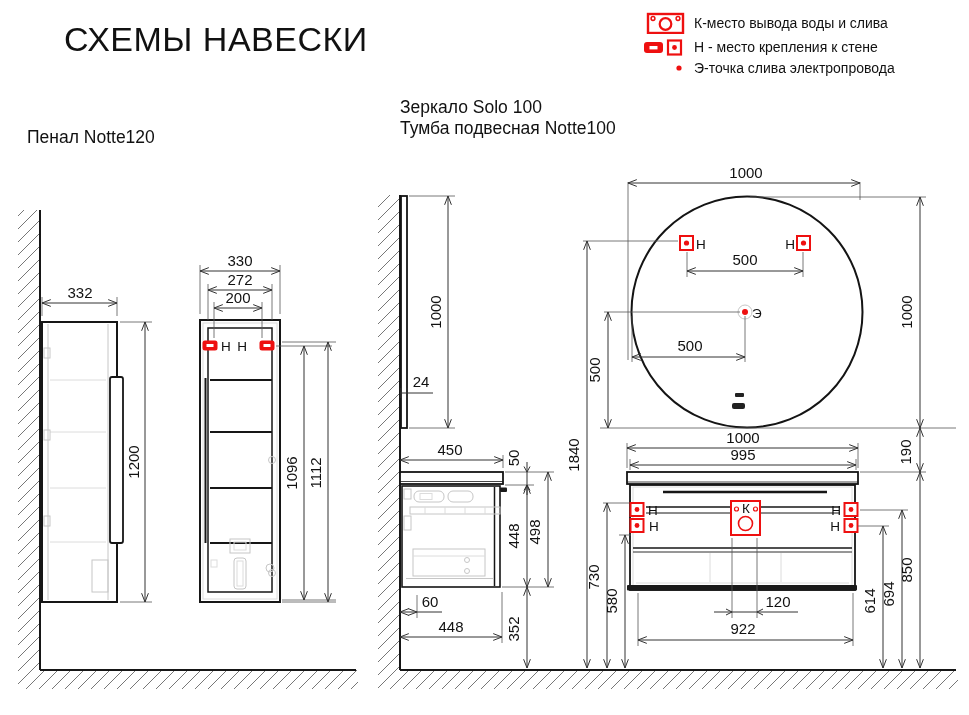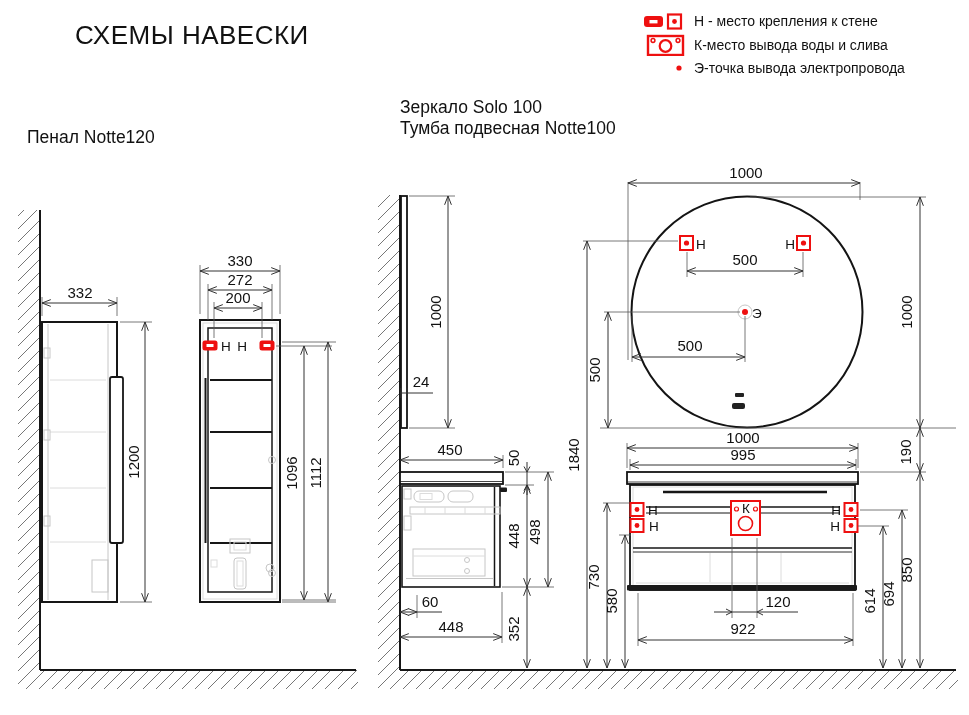--- a/index.html
+++ b/index.html
@@ -1,19 +1,19 @@
 <!DOCTYPE html>
 <html><head>
 <meta charset="utf-8">
 <style>
   html,body{margin:0;padding:0;background:#ffffff;}
   #stage{position:relative;width:969px;height:715px;background:#ffffff;overflow:hidden;
          font-family:"Liberation Sans",sans-serif;color:#111;}
   #drawing{position:absolute;left:0;top:0;}
-  .page-title{position:absolute;left:75px;top:20px;font-size:26px;letter-spacing:0.5px;color:#111;}
+  .page-title{position:absolute;left:64px;top:20px;font-size:34px;letter-spacing:0.5px;color:#111;}
   .prod-label{position:absolute;font-size:17.5px;color:#111;white-space:nowrap;text-align:right;}
   #label-pencil{left:27px;top:127px;}
   #label-mirror{left:400px;top:97px;}
   #label-vanity{left:400px;top:118px;}
   .legend{position:absolute;left:641px;top:12px;}
   .legend-row{display:flex;align-items:center;margin-bottom:4px;}
   .legend-icon{width:44px;display:flex;justify-content:flex-end;align-items:center;margin-right:9px;}
   .legend-text{font-size:14px;color:#111;white-space:nowrap;}
   
   .ml{stroke:#161616;fill:none;}
@@ -398,43 +398,43 @@
 </svg>
 
 <div class="page-title">СХЕМЫ НАВЕСКИ</div>
 <div class="prod-label" id="label-pencil">Пенал Notte120</div>
 <div class="prod-label" id="label-mirror">Зеркало Solo 100</div>
 <div class="prod-label" id="label-vanity">Тумба подвесная Notte100</div>
 
 <div class="legend">
   <div class="legend-row">
     <span class="legend-icon">
+      <svg width="44" height="22" viewBox="0 0 44 22">
+        <rect x="7" y="2" width="35" height="19" fill="#fff" stroke="#ee1010" stroke-width="2.4"></rect>
+        <circle cx="24.5" cy="12" r="5.8" fill="none" stroke="#ee1010" stroke-width="2.2"></circle>
+        <circle cx="12" cy="6.5" r="1.9" fill="none" stroke="#ee1010" stroke-width="1.5"></circle>
+        <circle cx="37" cy="6.5" r="1.9" fill="none" stroke="#ee1010" stroke-width="1.5"></circle>
+      </svg>
+    </span>
+    <span class="legend-text">К-место вывода воды и слива</span>
+  </div>
+  <div class="legend-row">
+    <span class="legend-icon">
       <svg width="44" height="18" viewBox="0 0 44 18">
         <rect x="3" y="4" width="19" height="11" rx="3" fill="#ee1010"></rect>
         <rect x="8.5" y="8" width="8" height="3.4" fill="#fff"></rect>
         <rect x="27" y="2.5" width="13" height="14" fill="#fff" stroke="#ee1010" stroke-width="2.2"></rect>
         <circle cx="33.5" cy="9.5" r="2.4" fill="#ee1010"></circle>
       </svg>
     </span>
     <span class="legend-text">Н - место крепления к стене</span>
   </div>
   <div class="legend-row">
     <span class="legend-icon">
-      <svg width="44" height="22" viewBox="0 0 44 22">
-        <rect x="7" y="2" width="35" height="19" fill="#fff" stroke="#ee1010" stroke-width="2.4"></rect>
-        <circle cx="24.5" cy="12" r="5.8" fill="none" stroke="#ee1010" stroke-width="2.2"></circle>
-        <circle cx="12" cy="6.5" r="1.9" fill="none" stroke="#ee1010" stroke-width="1.5"></circle>
-        <circle cx="37" cy="6.5" r="1.9" fill="none" stroke="#ee1010" stroke-width="1.5"></circle>
-      </svg>
-    </span>
-    <span class="legend-text">К-место вывода воды и слива</span>
-  </div>
-  <div class="legend-row">
-    <span class="legend-icon">
       <svg width="44" height="12" viewBox="0 0 44 12">
         <circle cx="38" cy="6" r="2.6" fill="#ee1010"></circle>
       </svg>
     </span>
-    <span class="legend-text">Э-точка вывода электропровода</span>
+    <span class="legend-text">Э-точка слива электропровода</span>
   </div>
 </div>
 
 </div>
 
 </body></html>

